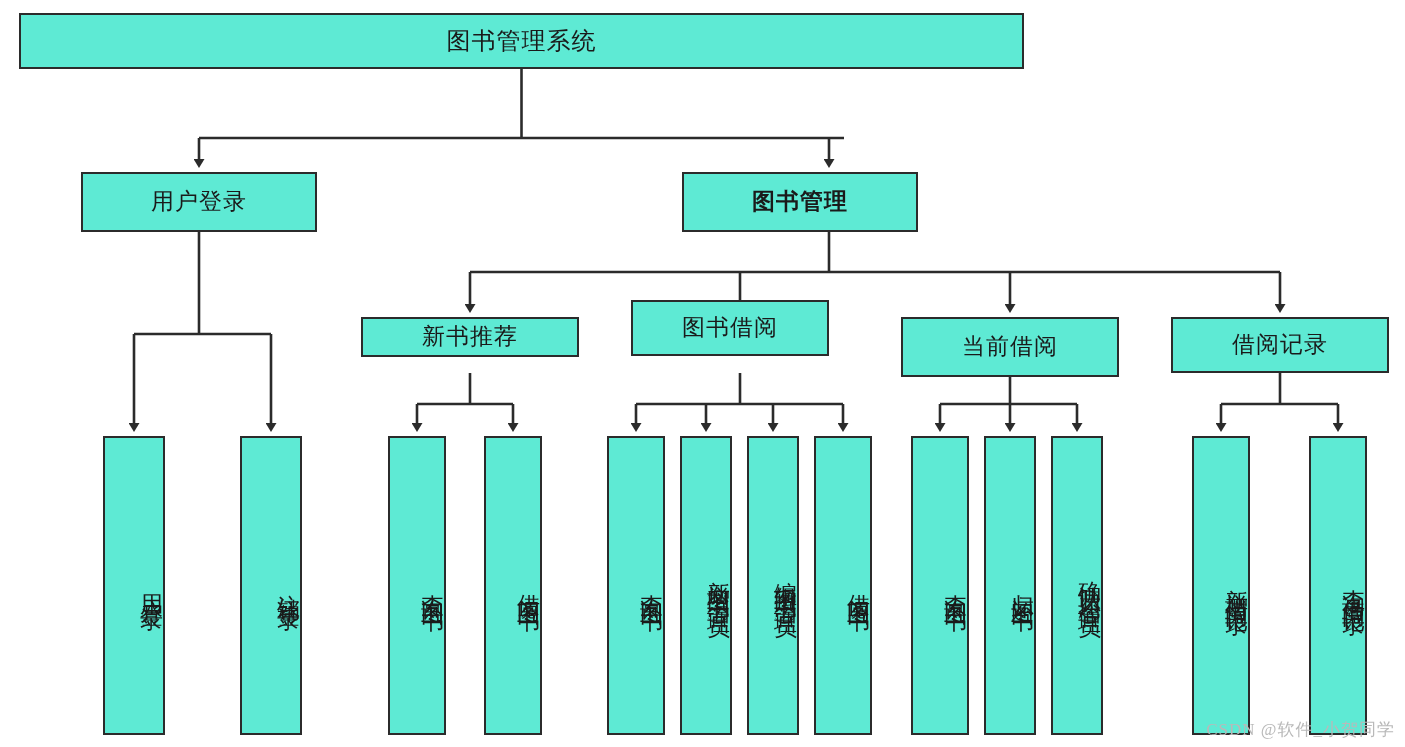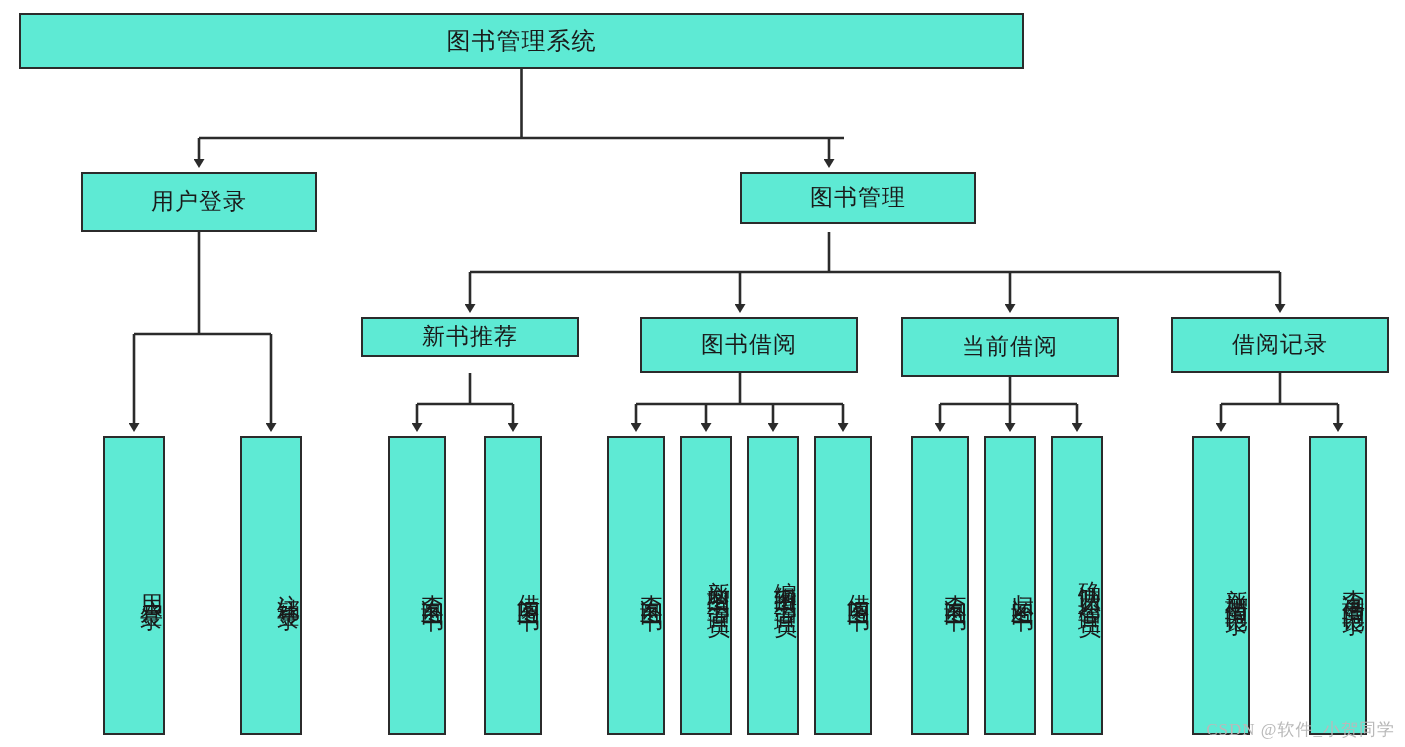--- a/index.html
+++ b/index.html
@@ -118,28 +118,28 @@
     </g>
   </svg>
 
   <div class="node horiz root" style="left:19px;top:13px;width:1005px;height:56px;">
     <span>图书管理系统</span>
   </div>
 
   <div class="node horiz" style="left:81px;top:172px;width:236px;height:60px;">
     <span>用户登录</span>
   </div>
-  <div class="node horiz" style="left:740px;top:172px;width:236px;height:52px;">
+  <div class="node horiz" style="left:682px;top:172px;width:236px;height:60px;font-weight:bold;">
     <span>图书管理</span>
   </div>
 
   <div class="node horiz" style="left:361px;top:317px;width:218px;height:40px;">
     <span>新书推荐</span>
   </div>
-  <div class="node horiz" style="left:631px;top:317px;width:218px;height:56px;margin-left:9px;">
+  <div class="node horiz" style="left:631px;top:300px;width:198px;height:56px;">
     <span>图书借阅</span>
   </div>
   <div class="node horiz" style="left:901px;top:317px;width:218px;height:60px;">
     <span>当前借阅</span>
   </div>
   <div class="node horiz" style="left:1171px;top:317px;width:218px;height:56px;">
     <span>借阅记录</span>
   </div>
 
   <div class="node vert" style="left:103px;top:436px;width:62px;height:299px;">

